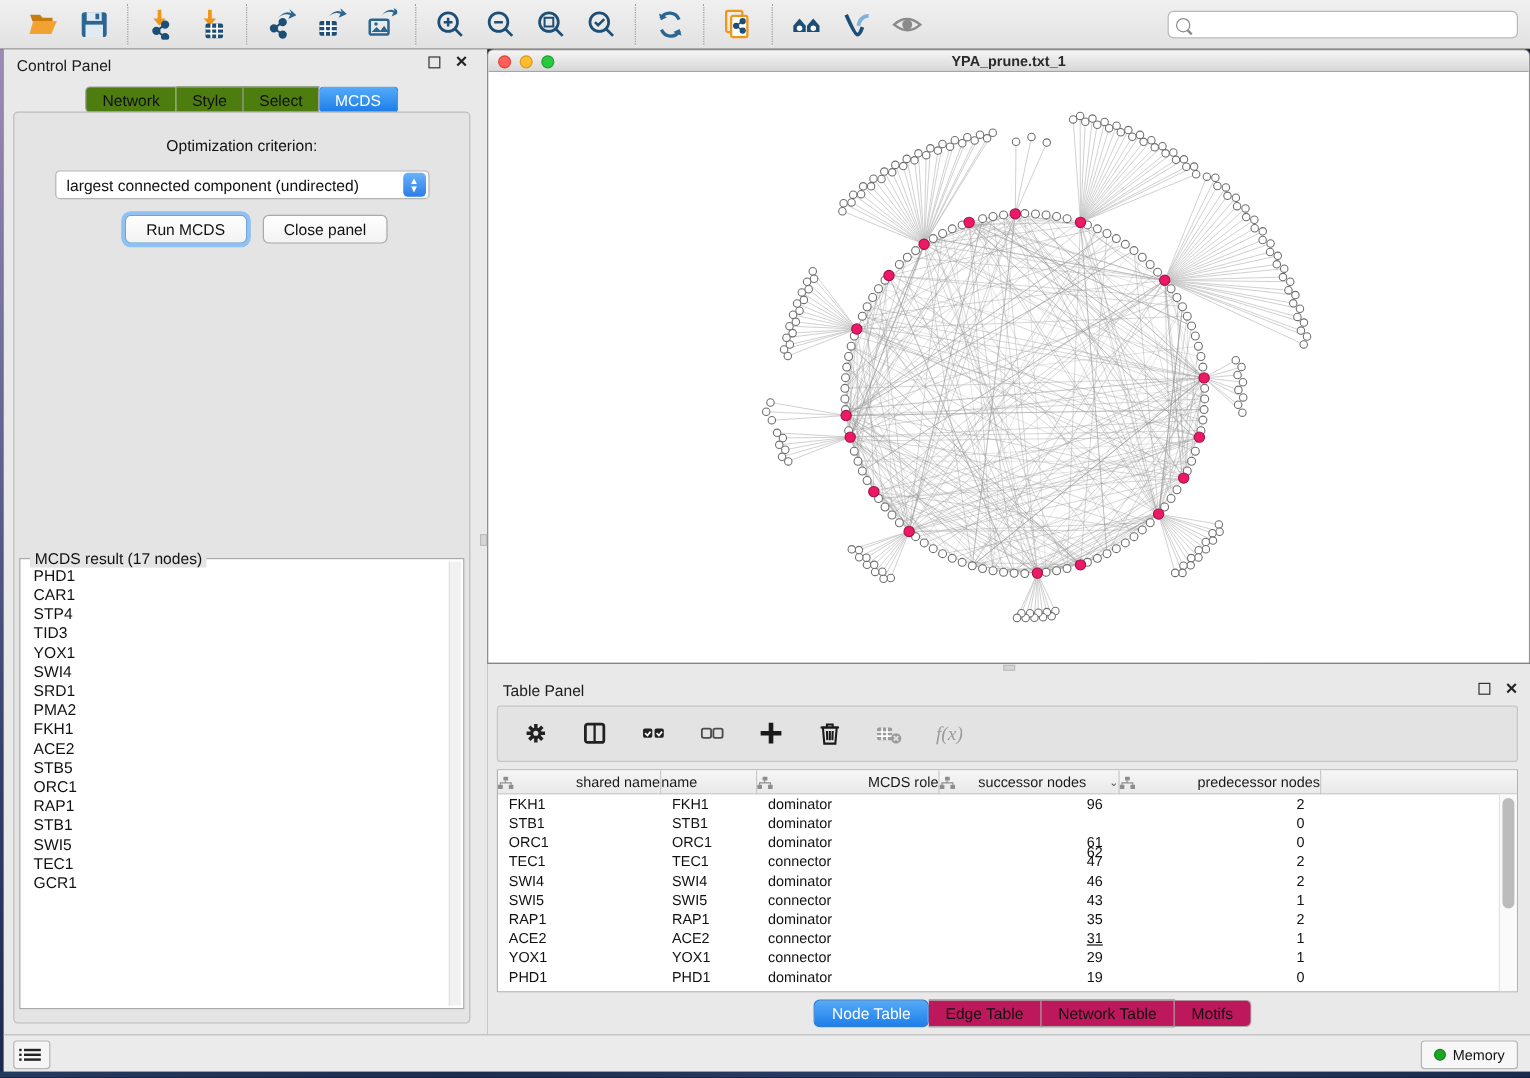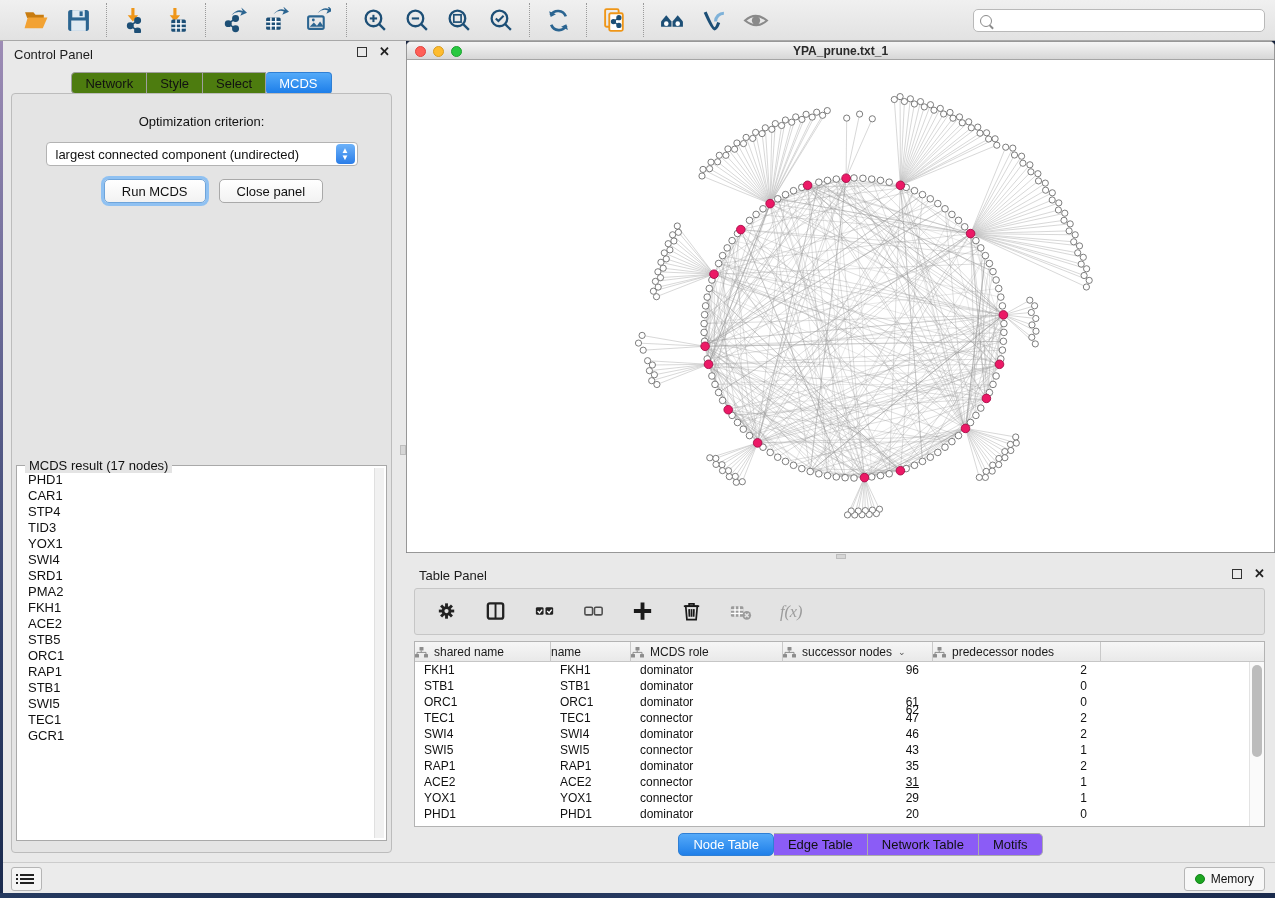--- a/index.html
+++ b/index.html
@@ -84,33 +84,33 @@
 
   
   .table-panel { position:absolute; left:406px; top:560px; width:869px; height:302px; background:#e9e9e9; }
   .tp-toolbar { position:absolute; left:8px; right:10px; top:28px; height:47px; background:#e3e3e3;
     border:1px solid #c6c6c6; border-radius:3px; display:flex; align-items:center; gap:25px; padding-left:20px; }
   .tp-ic { width:24px; height:24px; display:flex; align-items:center; justify-content:center; cursor:pointer; }
   .tp-ic.disabled { cursor:default; }
 
   .node-table { position:absolute; left:8px; right:10px; top:81px; height:186px; background:#ffffff; border:1px solid #b3b3b3; }
   .nt-header { position:relative; height:20px; background:linear-gradient(#f6f6f6,#e9e9e9); border-bottom:1px solid #c6c6c6; display:flex; }
-  .nt-hcell { height:20px; border-right:1px solid #c9c9c9; display:flex; align-items:center; justify-content:flex-start;
+  .nt-hcell { height:20px; border-right:1px solid #c9c9c9; display:flex; align-items:center; justify-content:space-between;
     gap:6px; font-size:12px; color:#1a1a1a; cursor:pointer; position:relative; }
   .tree-ic { width:13px; height:11px; flex:none; }
   .sort-arrow { font-size:9px; color:#555; }
   .nt-body { position:absolute; left:0; right:15px; top:20px; bottom:0; overflow:hidden; }
   .nt-row { display:flex; height:16px; }
   .nt-cell { font-size:12px; line-height:16px; color:#111; padding-left:9px; white-space:nowrap; }
   .nt-cell.num { text-align:right; padding-right:14px; padding-left:0; }
   .nt-vscroll { position:absolute; right:0; top:20px; width:15px; bottom:0; background:#fafafa; border-left:1px solid #e3e3e3; }
   .nt-thumb { position:absolute; left:2px; top:3px; width:10px; height:92px; background:#bcbcbc; border-radius:6px; }
 
   .footer-tabs { position:absolute; left:0; width:100%; top:273px; display:flex; justify-content:center; }
-  .f-tab { height:23px; padding:0 14px; background:#8b5cf6; border:1px solid #ababab; border-left:none;
+  .f-tab { height:23px; padding:0 14px; background:#be185d; border:1px solid #ababab; border-left:none;
     font-size:13px; color:#111; display:flex; align-items:center; cursor:pointer; }
   .f-tab:first-child { border-left:1px solid #ababab; border-radius:5px 0 0 5px;margin-left:40px; }
   .f-tab:last-child { border-radius:0 5px 5px 0; }
   .f-tab.active { background:linear-gradient(#55aaf9,#1f7fe9); color:#fff; border-color:#2f7fd4; border-radius:5px; }
 
   
   .status-bar { position:absolute; left:3px; top:862px; width:1272px; height:31px; background:#ebebeb; border-top:1px solid #cccccc; }
   .list-btn { position:absolute; left:8px; top:4px; width:31px; height:24px; background:#f5f5f5;
     border:1px solid #b5b5b5; border-radius:3px; display:flex; align-items:center; justify-content:center; cursor:pointer; }
   .list-glyph { display:flex; flex-direction:column; gap:2px; }
@@ -1334,21 +1334,21 @@
             <div class="nt-cell" style="width: 136px;">YOX1</div>
             <div class="nt-cell" style="width: 80px;">YOX1</div>
             <div class="nt-cell" style="width: 152px;">connector</div>
             <div class="nt-cell num" style="width: 150px;">29</div>
             <div class="nt-cell num" style="width: 168px;">1</div>
           </div>
           <div class="nt-row">
             <div class="nt-cell" style="width: 136px;">PHD1</div>
             <div class="nt-cell" style="width: 80px;">PHD1</div>
             <div class="nt-cell" style="width: 152px;">dominator</div>
-            <div class="nt-cell num" style="width: 150px;">20</div>
+            <div class="nt-cell num" style="width: 150px;">19</div>
             <div class="nt-cell num" style="width: 168px;">0</div>
           </div>
         </div>
       <div class="nt-vscroll">
         <span class="nt-thumb"></span>
       </div>
     </div>
     <div class="footer-tabs" id="footer-tabs">
         <div class="f-tab active">Node Table</div>
         <div class="f-tab">Edge Table</div>

